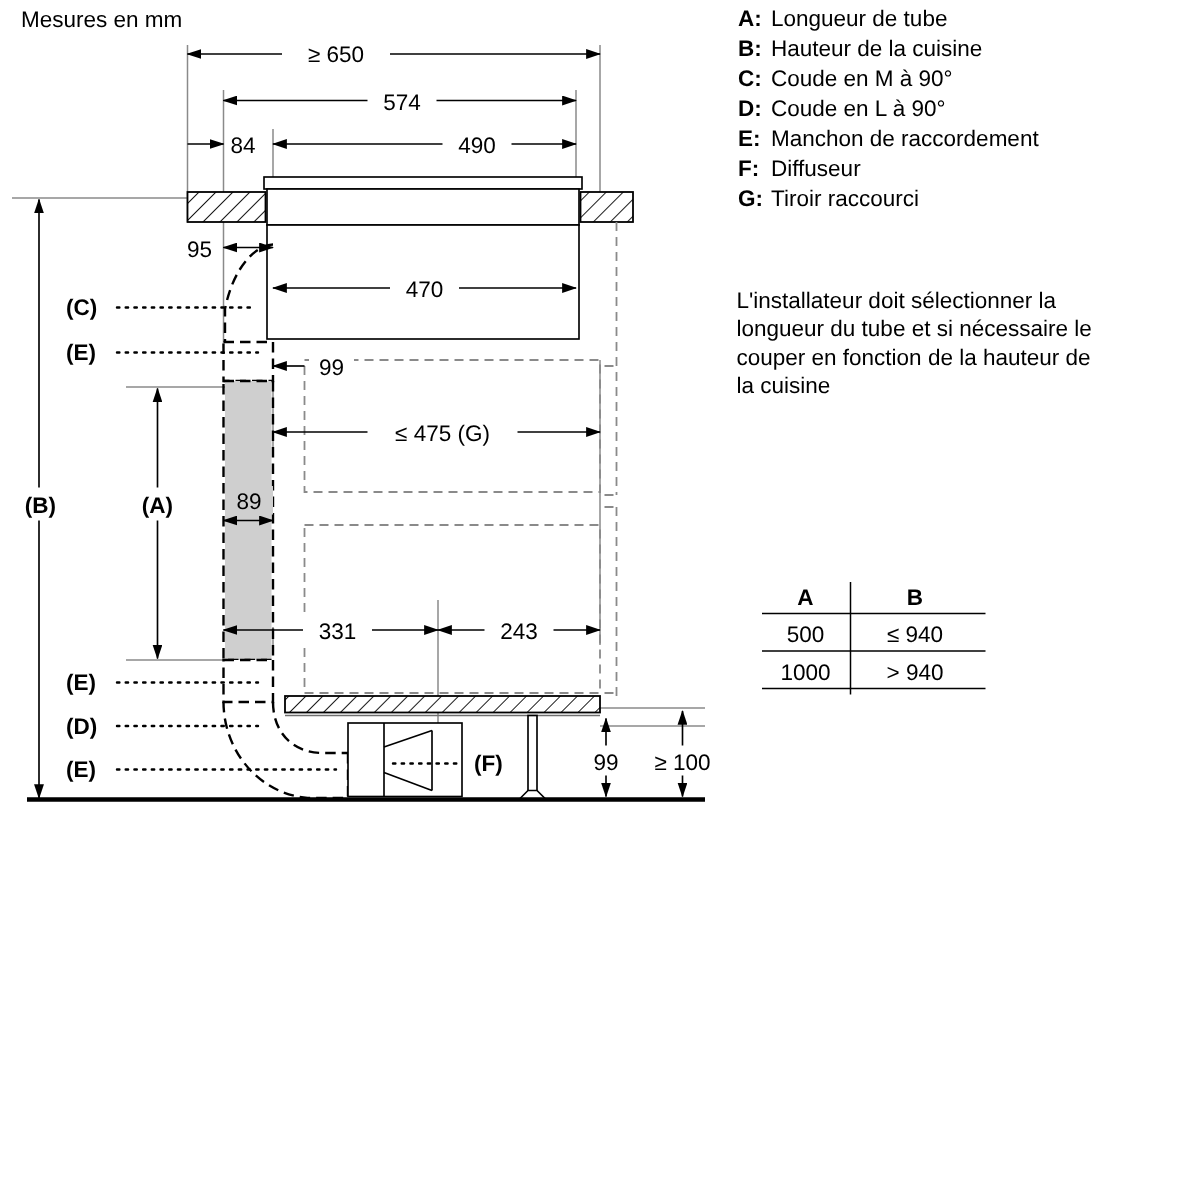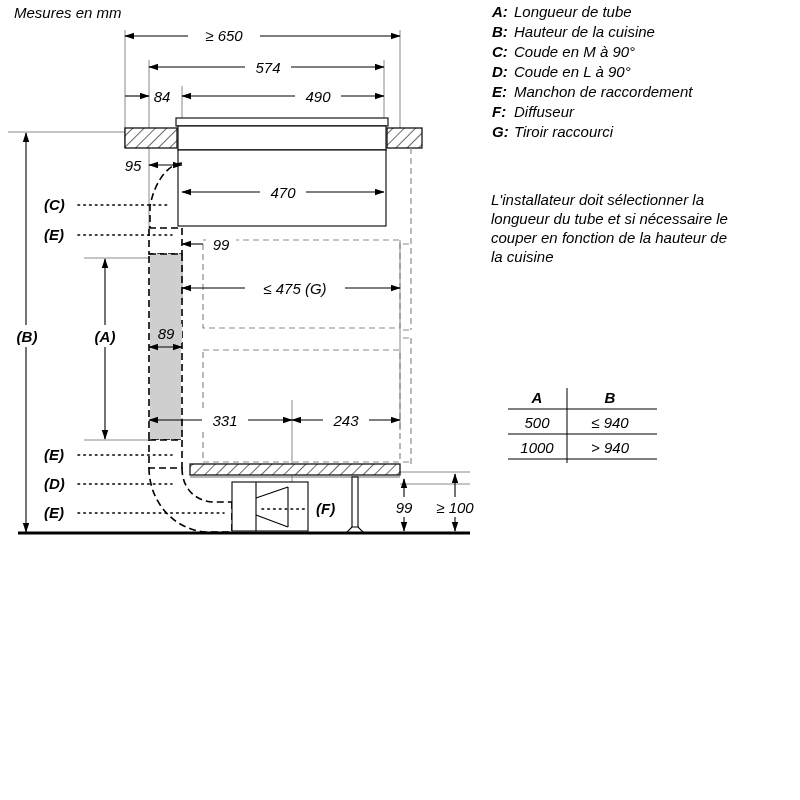--- a/index.html
+++ b/index.html
@@ -1,18 +1,18 @@
 <!DOCTYPE html>
 <html><head>
 <meta charset="utf-8">
 <style>
   html,body{margin:0;padding:0;background:#ffffff;}
   body{width:800px;height:800px;overflow:hidden;
        font-family:"Liberation Sans","DejaVu Sans",sans-serif;color:#000;}
-  #root{position:relative;width:800px;height:800px;font-style:italic;}
+  #root{position:relative;width:800px;height:800px;}
   svg{display:block;}
   text{font-family:"Liberation Sans","DejaVu Sans",sans-serif;fill:#000;}
   .dim-txt{font-size:15px;}
   .lbl-txt{font-size:15px;font-weight:bold;}
   .legend-key{font-size:15px;font-weight:bold;}
   .legend-val{font-size:15px;}
   .note{font-size:15px;}
   .tbl-h{font-size:15px;font-weight:bold;}
   .tbl-c{font-size:15px;}
   .title{font-size:15px;}

